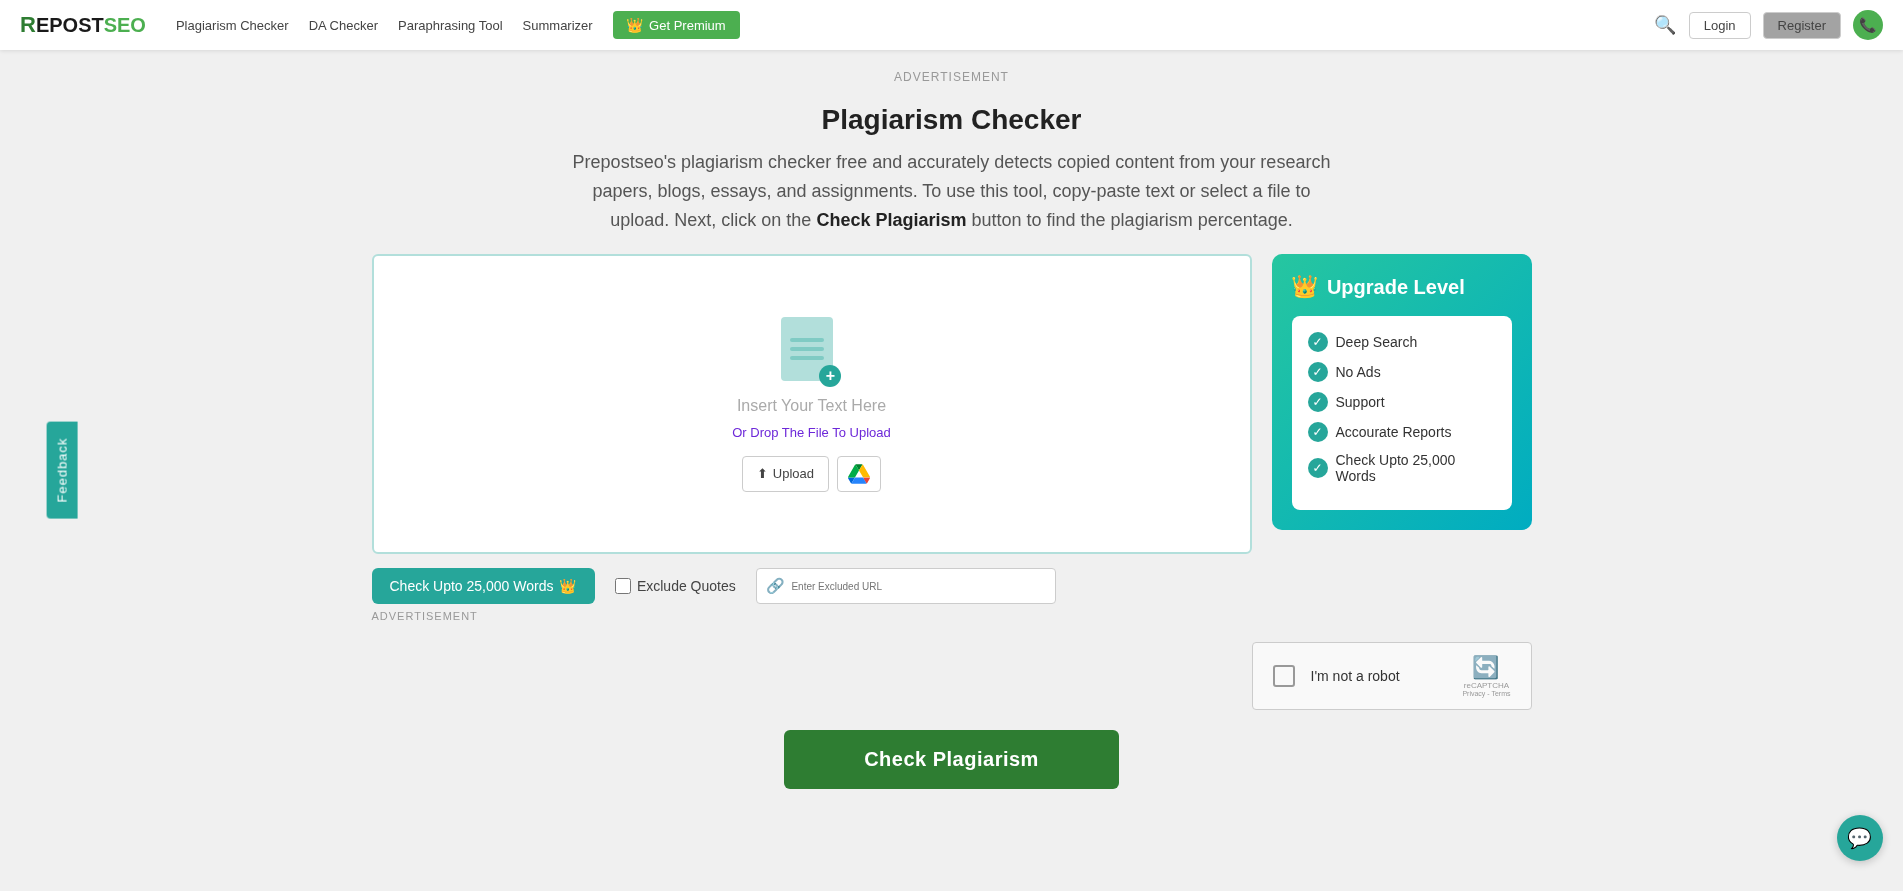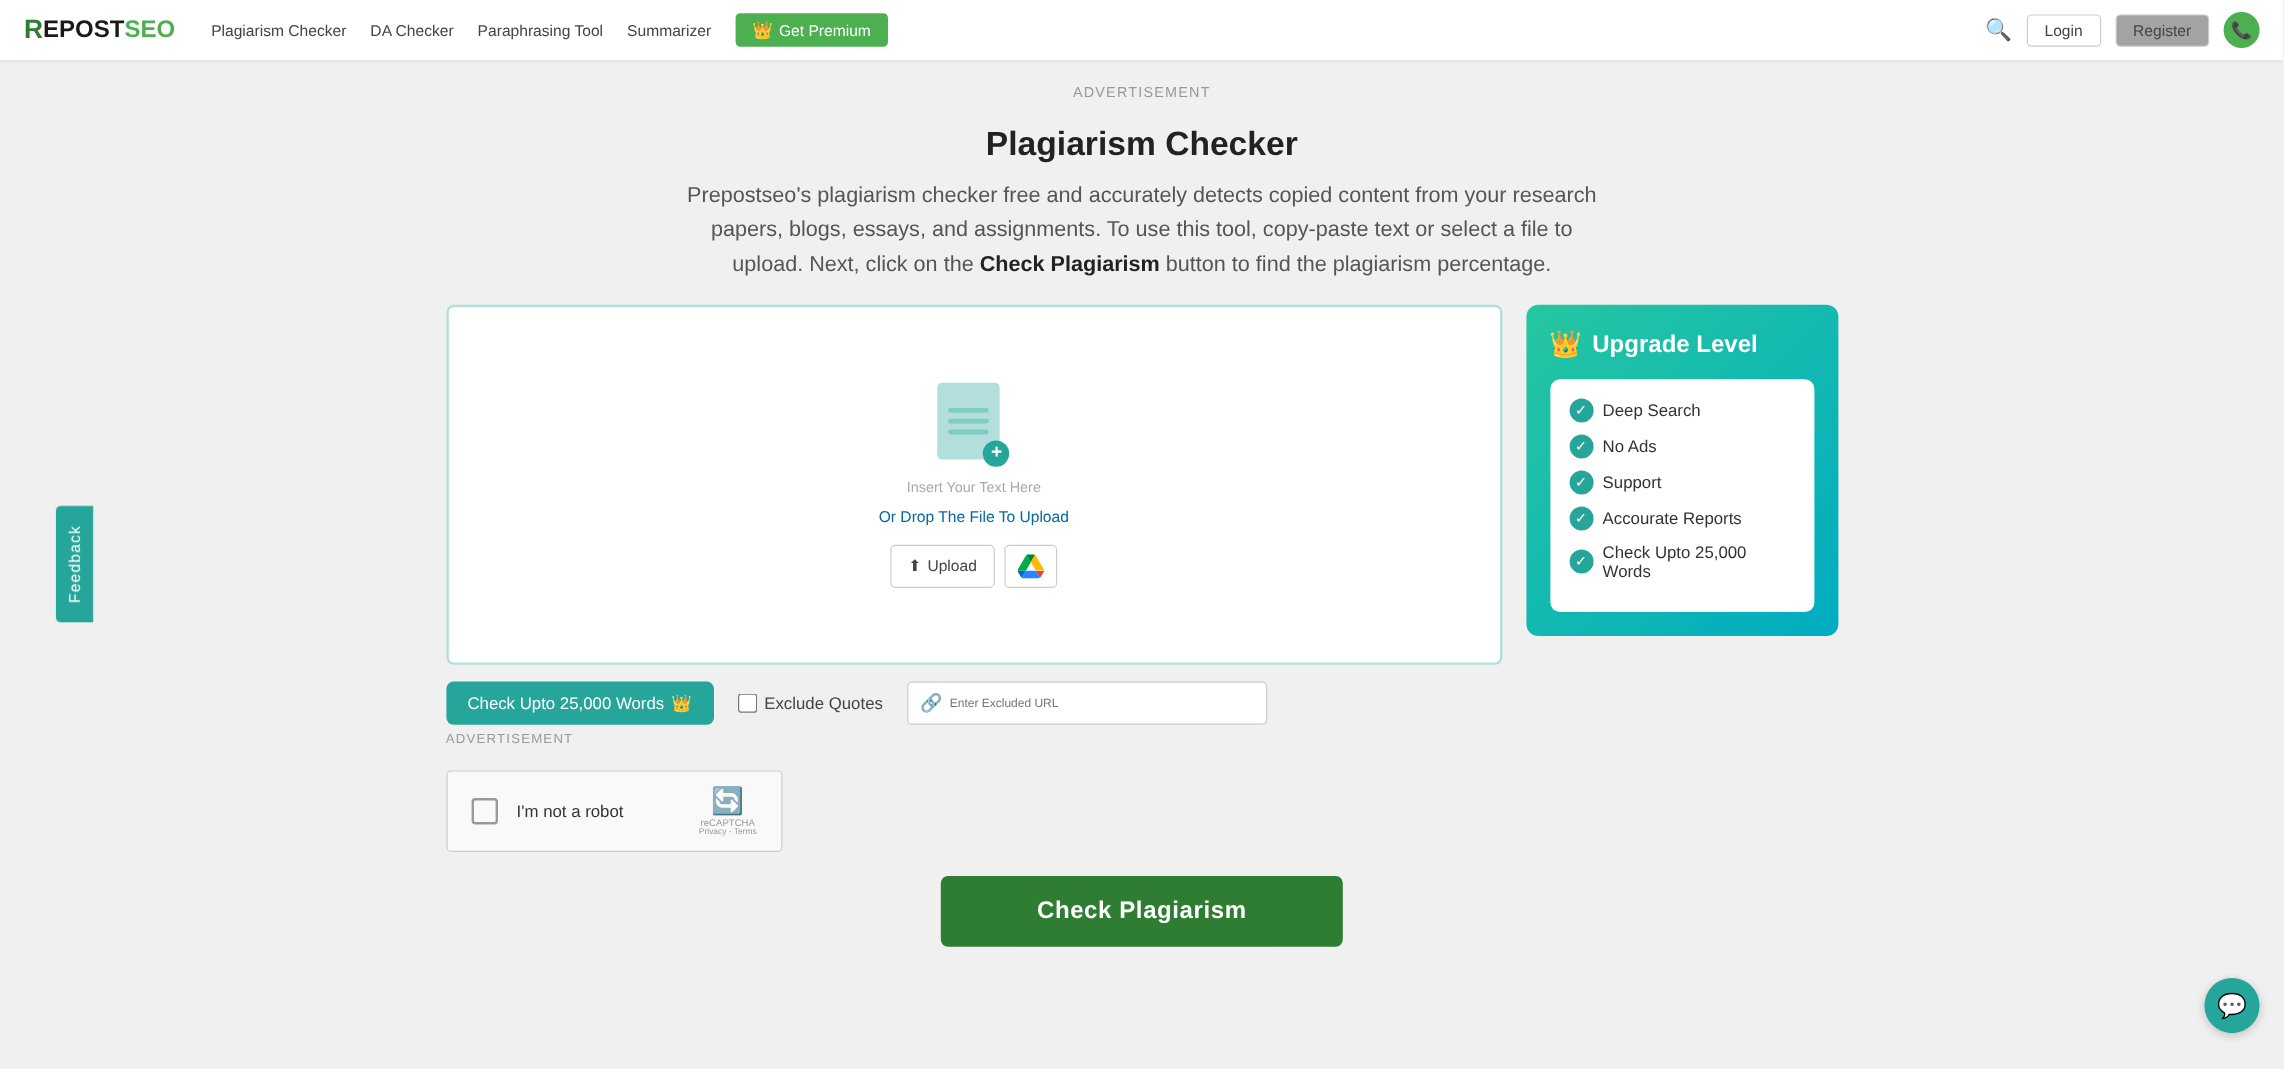--- a/index.html
+++ b/index.html
@@ -179,27 +179,27 @@
       background: #26a69a;
       border-radius: 50%;
       color: #fff;
       font-size: 16px;
       display: flex;
       align-items: center;
       justify-content: center;
       font-weight: bold;
     }
     .insert-text {
-      font-size: 12px;
+      font-size: 16px;
       color: #aaa;
       font-weight: 500;
     }
     .drop-text {
       font-size: 13px;
-      color: #0369a1;
+      color: #6d28d9;
     }
     .upload-buttons {
       display: flex;
       gap: 8px;
       margin-top: 6px;
     }
     .btn-upload {
       background: #fff;
       border: 1px solid #ccc;
       border-radius: 4px;
@@ -343,21 +343,21 @@
       text-align: left;
       color: #999;
       font-size: 11px;
       margin-top: 6px;
       letter-spacing: 1px;
     }
 
     
     .captcha-wrapper {
       display: flex;
-      justify-content: flex-start;
+      justify-content: flex-end;
       margin: 20px 0;
     }
     .captcha-box {
       background: #f9f9f9;
       border: 1px solid #ccc;
       border-radius: 4px;
       padding: 12px 20px;
       display: flex;
       align-items: center;
       gap: 16px;

